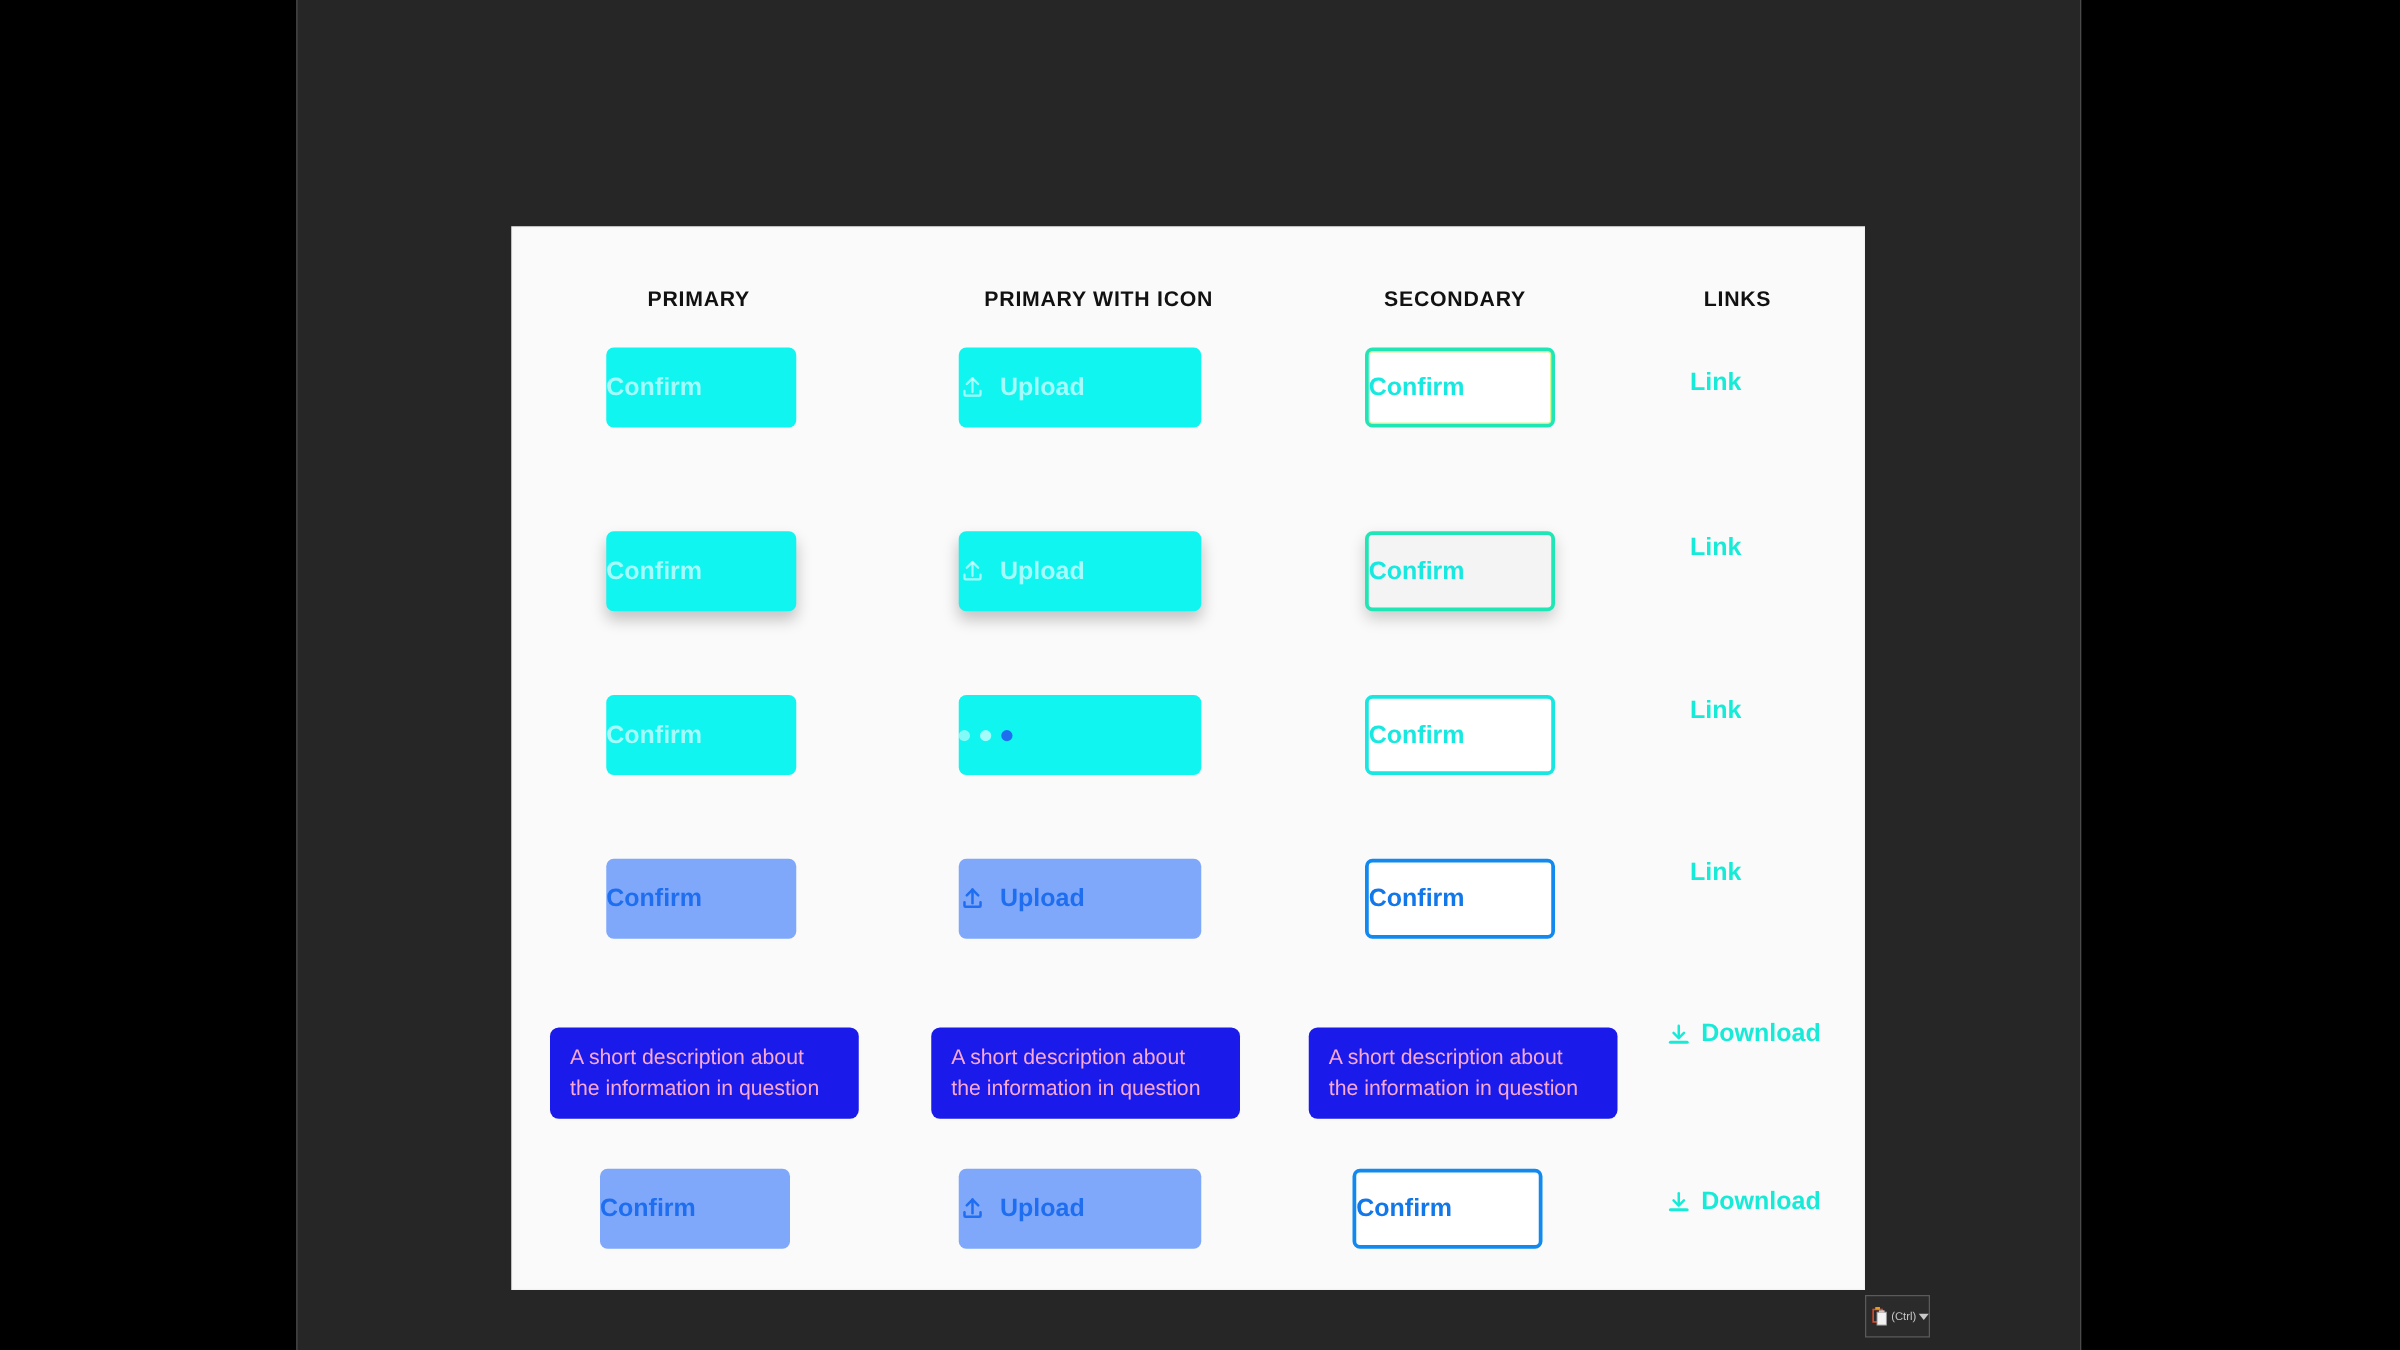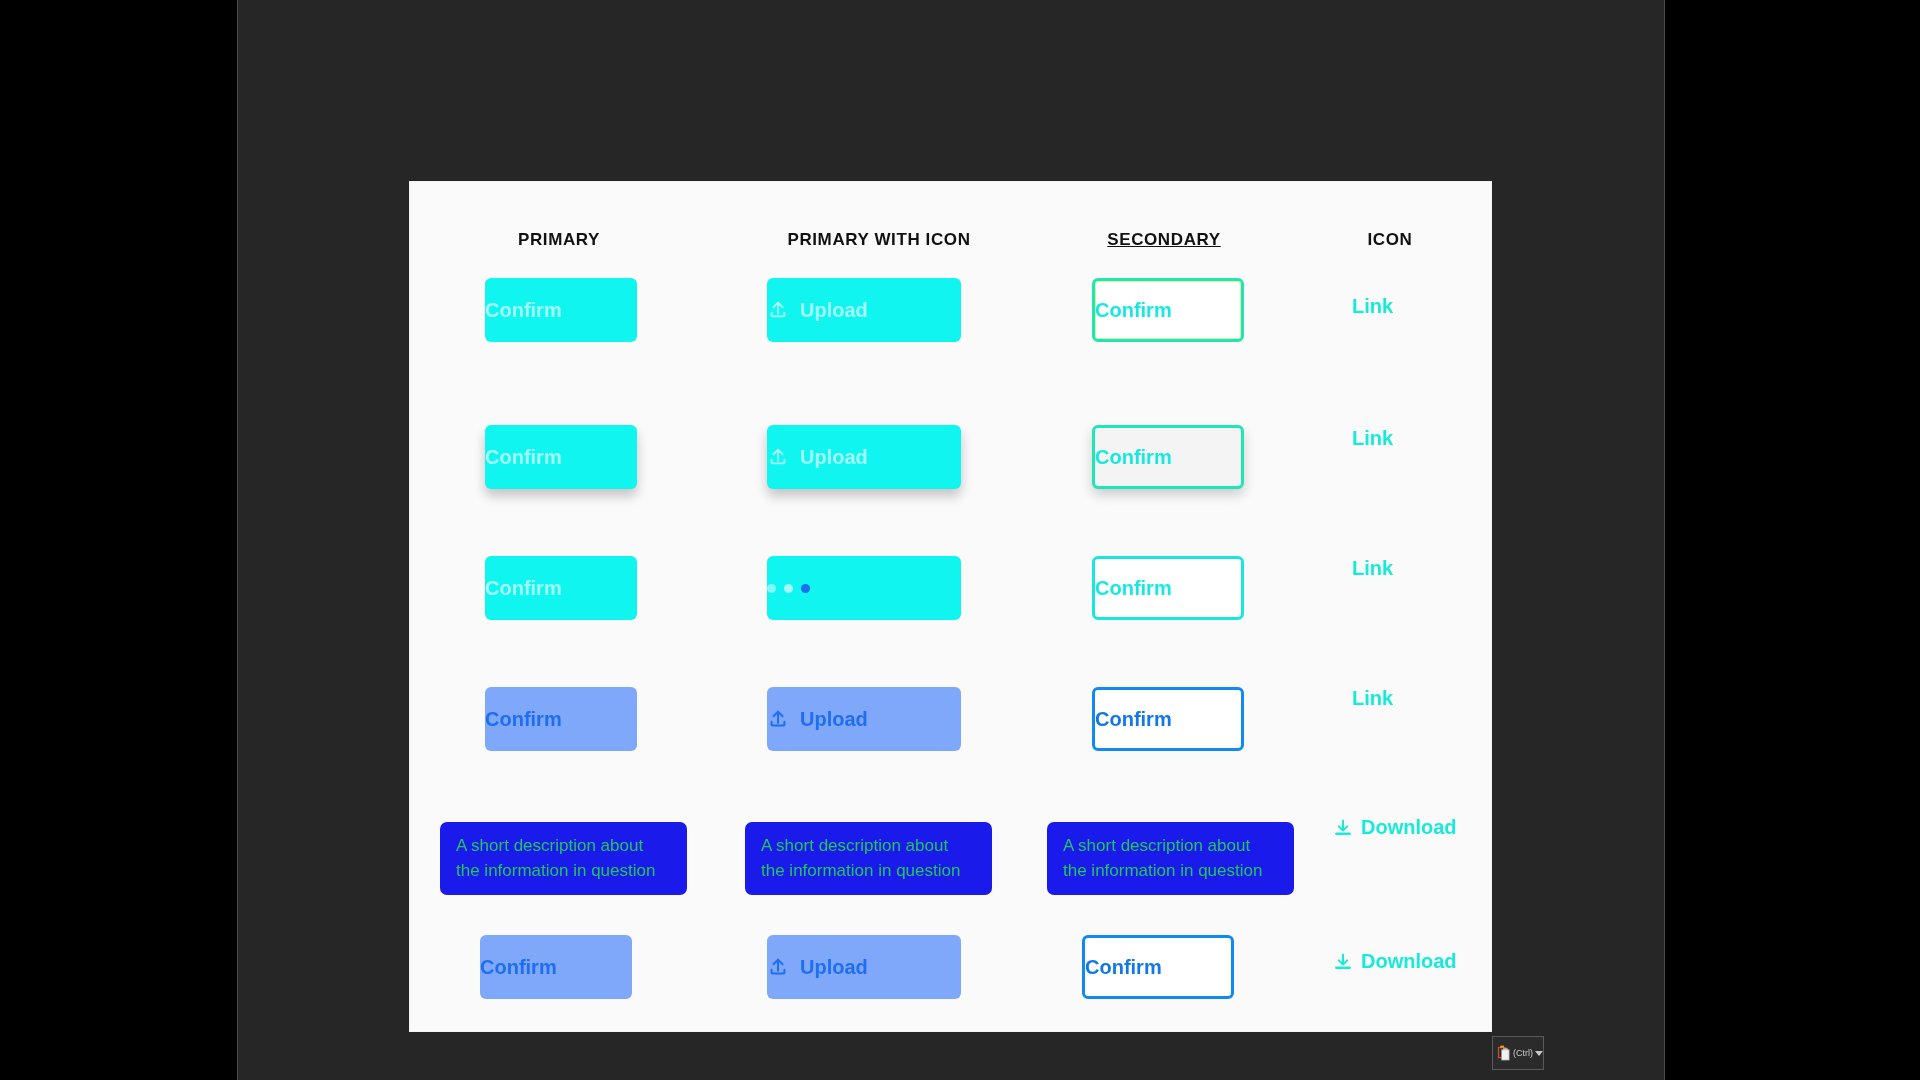--- a/index.html
+++ b/index.html
@@ -55,21 +55,21 @@
     font-size: 17px;
     font-weight: bold;
     letter-spacing: 0.6px;
     color: #111111;
     text-align: center;
     transform: translateX(-50%);
     white-space: nowrap;
   }
   .col-head.c1 { left: 149px; }
   .col-head.c2 { left: 453px; margin-left: 16px; }
-  .col-head.c3 { left: 754px; text-decoration: underline; }
+  .col-head.c3 { left: 754px; }
   .col-head.c4 { left: 980px; }
 
   
   .btn {
     position: absolute;
     display: flex;
     align-items: center;
     justify-content: flex-start;
     gap: 11px;
     border-radius: 6px;
@@ -178,21 +178,21 @@
     white-space: nowrap;
     cursor: pointer;
   }
   .dl-link.dl1 { top: 634px; }
   .dl-link.dl2 { top: 768px; }
 
   
   .tooltip {
     position: absolute;
     background: #1a1aea;
-    color: #22c55e;
+    color: #f9a8d4;
     border-radius: 7px;
     font-size: 17px;
     line-height: 1.45;
     padding: 12px 16px;
     font-weight: normal;
     white-space: pre-line;
   }
   .tooltip.t1 { left: 30px;  top: 640px; width: 247px; }
   .tooltip.t2 { left: 335px; top: 640px; width: 247px; }
   .tooltip.t3 { left: 637px; top: 640px; width: 247px; }
@@ -230,21 +230,21 @@
 <div id="stage">
 
   <div class="backdrop"></div>
 
   <div class="card">
 
     <div class="headers">
       <div class="col-head c1">PRIMARY</div>
       <div class="col-head c2">PRIMARY WITH ICON</div>
       <div class="col-head c3">SECONDARY</div>
-      <div class="col-head c4">ICON</div>
+      <div class="col-head c4">LINKS</div>
     </div>
 
     <button class="btn col1 r1 primary-cyan">
       <span>Confirm</span>
     </button>
 
     <button class="btn col2 r1 primary-cyan">
       <span class="icon">
         <svg width="22" height="22" viewBox="0 0 24 24" fill="none" stroke="rgba(255,255,255,0.62)" stroke-width="2" stroke-linecap="round" stroke-linejoin="round">
           <path d="M12 16V4"></path>

